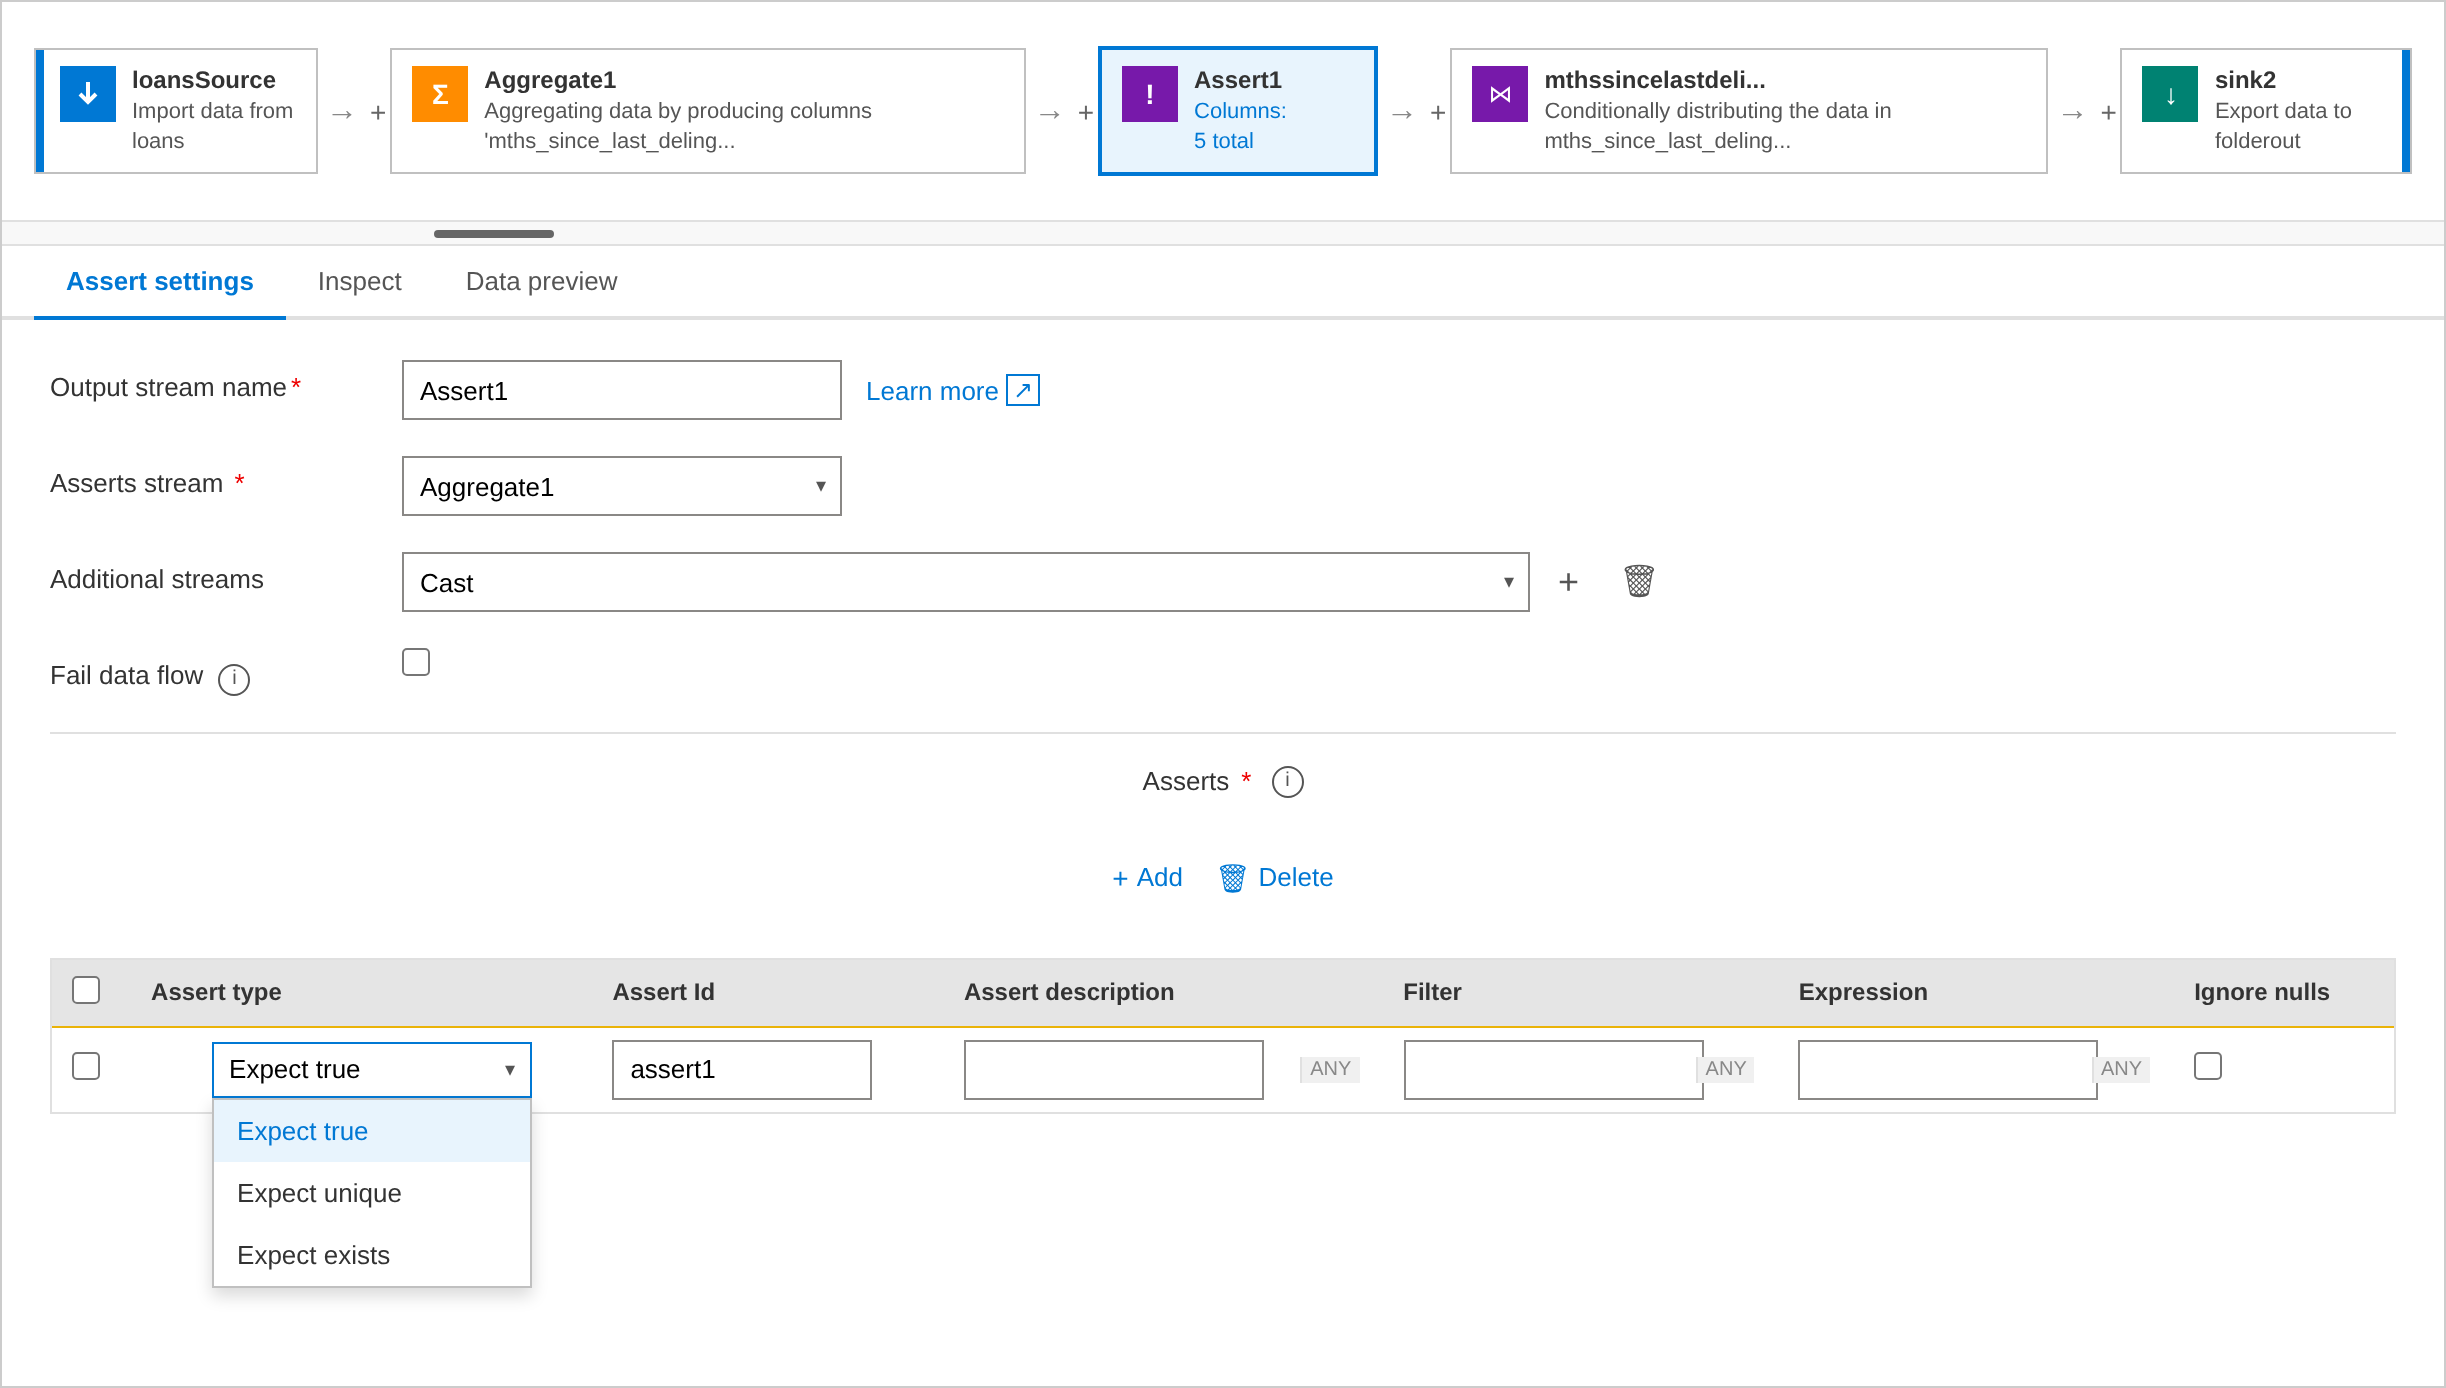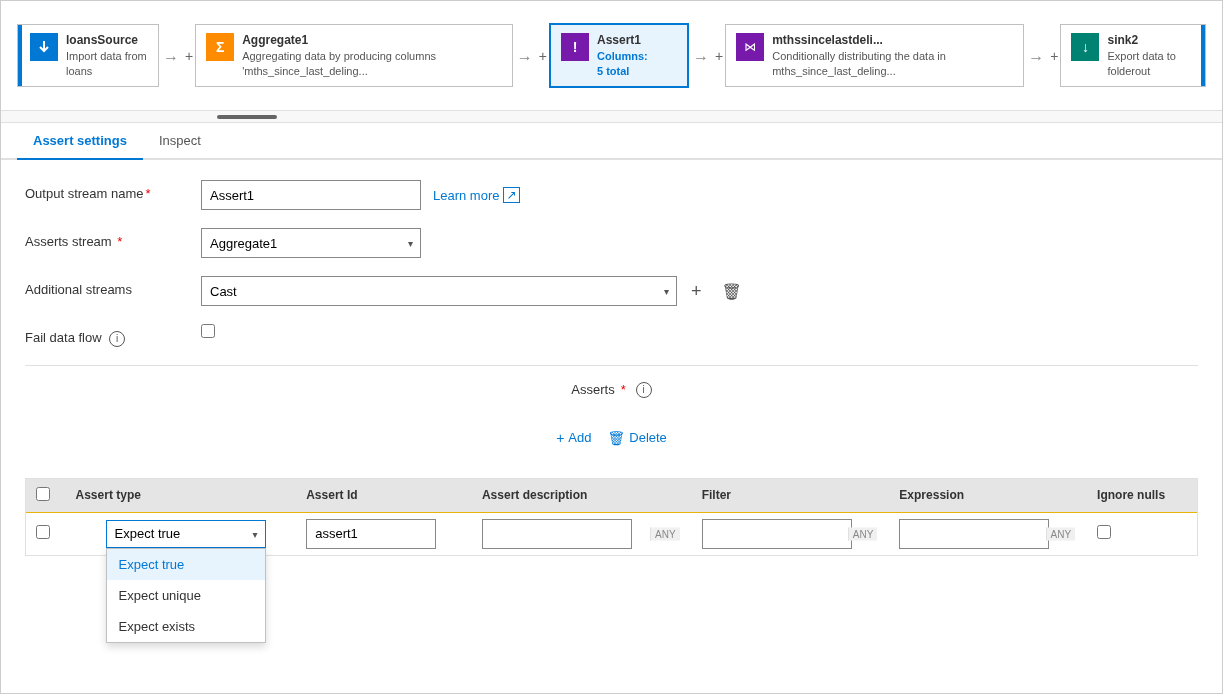--- a/index.html
+++ b/index.html
@@ -62,21 +62,21 @@
     }
 
     .node-icon-blue { background: #0078d4; color: white; width: 28px; height: 28px; display:flex; align-items:center; justify-content:center; }
     .node-icon-orange { background: #ff8c00; color: white; width: 28px; height: 28px; display:flex; align-items:center; justify-content:center; }
     .node-icon-purple { background: #7719aa; color: white; width: 28px; height: 28px; display:flex; align-items:center; justify-content:center; }
     .node-icon-teal { background: #008272; color: white; width: 28px; height: 28px; display:flex; align-items:center; justify-content:center; }
 
     .node-content { display: flex; flex-direction: column; }
     .node-title { font-weight: 600; font-size: 12px; margin-bottom: 2px; }
     .node-subtitle { font-size: 11px; color: #555; line-height: 1.3; }
-    .node-subtitle.blue { color: #0078d4; font-weight: 700; }
+    .node-subtitle.blue { color: #0078d4; font-weight: 400; }
 
     .node-arrow {
       display: flex;
       align-items: center;
       padding: 0 4px;
       color: #888;
       font-size: 16px;
       position: relative;
     }
 
@@ -230,21 +230,21 @@
     }
 
     .streams-row {
       display: flex;
       align-items: center;
       gap: 8px;
     }
 
     .streams-dropdown-wrapper {
       position: relative;
-      width: 476px;
+      width: 564px;
     }
 
     .streams-dropdown-wrapper select {
       width: 100%;
       height: 30px;
       border: 1px solid #8a8886;
       padding: 4px 28px 4px 8px;
       font-size: 13px;
       background: #fff;
       appearance: none;
@@ -541,20 +541,21 @@
     </div>
   </div>
 
   <div class="pipeline-scroll-indicator" style="padding: 2px 16px; height:12px; background:#f8f8f8;">
     <div style="width:60px; height:4px; background:#666; border-radius:2px; margin-left:200px;"></div>
   </div>
 
   <div class="tabs-bar">
     <div class="tab active">Assert settings</div>
     <div class="tab">Inspect</div>
+    <div class="tab">Data preview</div>
   </div>
 
   <div class="settings-panel">
 
     <div class="form-row">
       <div class="form-label">
         <span>Output stream name</span><span class="required">*</span>
       </div>
       <div class="form-control-group">
         <input type="text" class="output-name-input" value="Assert1" style="">

